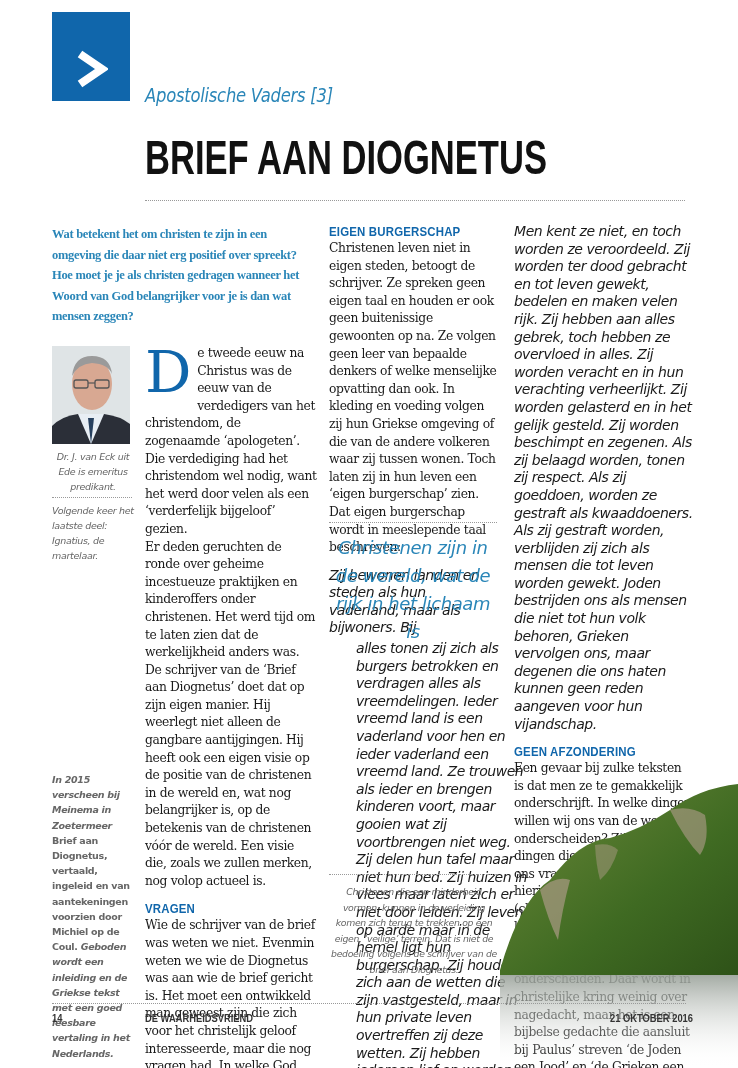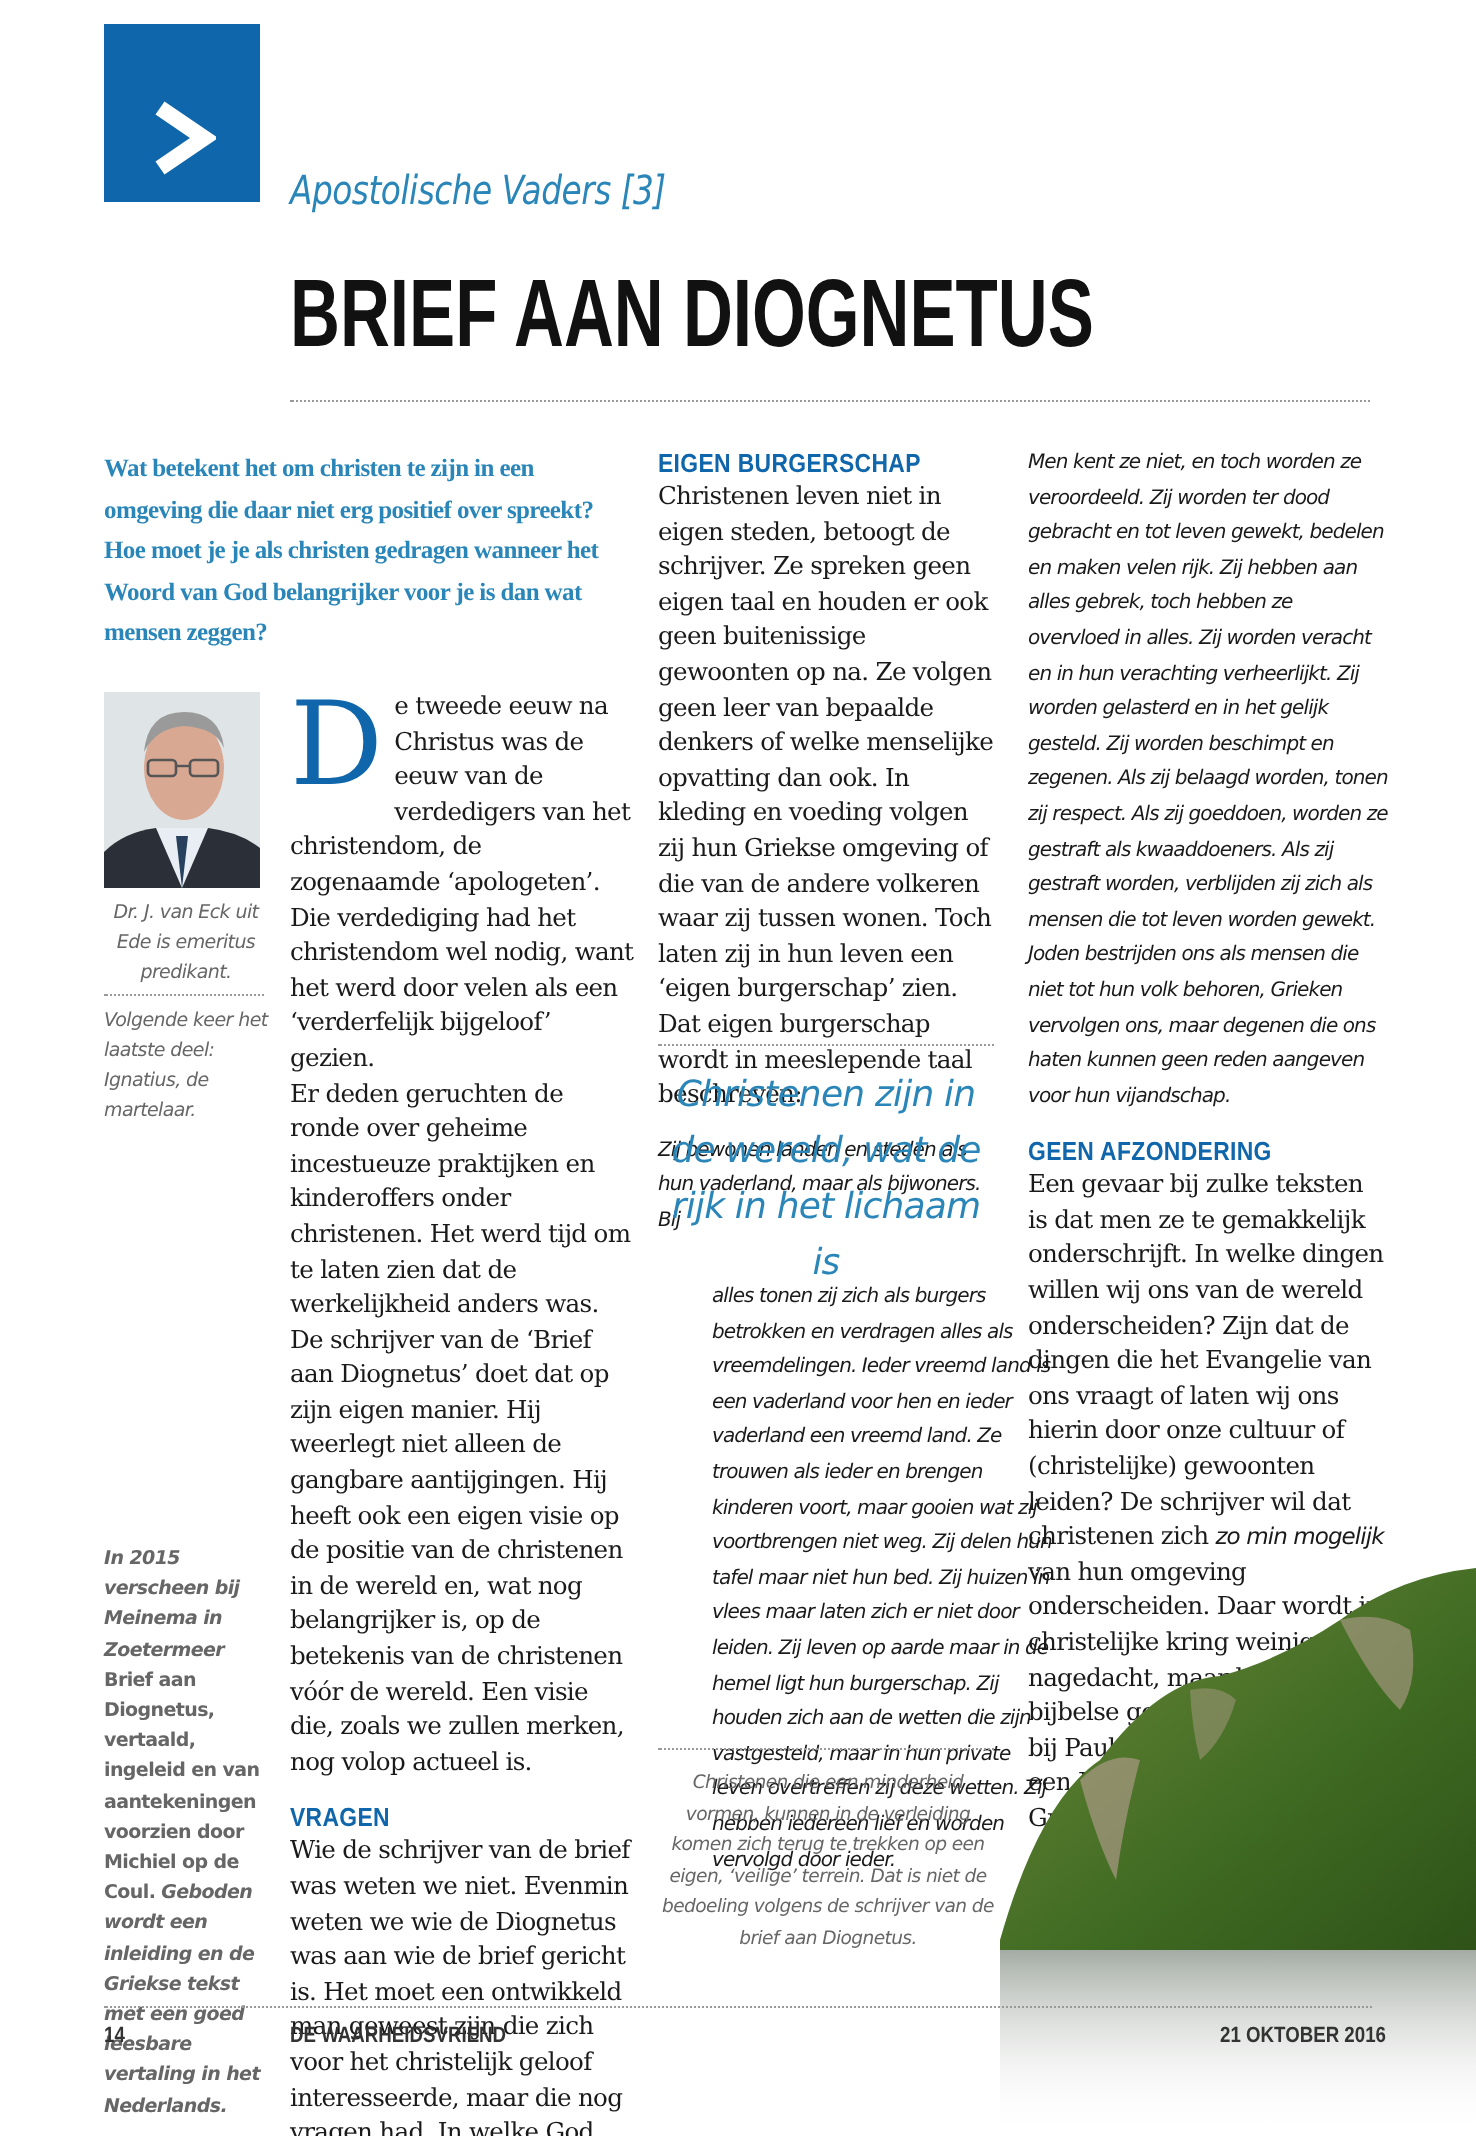--- a/index.html
+++ b/index.html
@@ -9,21 +9,21 @@
   .logo-box svg { position: absolute; left: 22px; top: 38px; }
   .series { left: 145px; top: 83px; font-family: "DejaVu Sans", sans-serif; font-style: italic; font-size: 20px; color: #2a86b8; letter-spacing: -0.3px; transform: scaleX(0.82); transform-origin: left top; }
   .title { left: 145px; top: 134px; font-family: "Liberation Sans", sans-serif; font-weight: bold; font-size: 48px; color: #111; letter-spacing: 0px; transform: scaleX(0.72); transform-origin: left top; line-height: 1; }
   .dotted { border-top: 1px dotted #999; height: 0; }
   .intro { left: 52px; top: 224px; width: 262px; font-family: Liberation Serif, serif; font-weight: bold; font-size: 12.5px; line-height: 20.5px; color: #2a86b8; letter-spacing: -0.3px; }
   .portrait { left: 52px; top: 346px; width: 78px; height: 98px; overflow: hidden; background: #d8dde0; }
   .caption { font-family: "DejaVu Sans", sans-serif; font-style: italic; font-size: 9.5px; line-height: 15px; color: #666; letter-spacing: -0.3px; }
   .col { font-family: "DejaVu Serif", serif; font-size: 12.3px; line-height: 17.6px; color: #1a1a1a; letter-spacing: -0.35px; }
   .col p { margin: 0; }
   .head { font-family: "Liberation Sans", sans-serif; font-weight: bold; font-size: 13px; color: #1066ab; letter-spacing: 0.2px; line-height: 17px; transform: scaleX(0.88); transform-origin: left top; }
-  .quote-it { font-family: "DejaVu Sans", sans-serif; font-style: italic; font-size: 10px; line-height: 17.6px; letter-spacing: -0.45px; color: #1a1a1a; }
+  .quote-it { font-family: "DejaVu Sans", sans-serif; font-style: italic; font-size: 14px; line-height: 17.6px; letter-spacing: -0.45px; color: #1a1a1a; }
   .dropcap { float: left; font-family: "DejaVu Serif", serif; font-size: 58px; line-height: 50px; color: #1066ab; margin: 2px 6px 0 0; height: 52px; }
   .pull { font-family: "DejaVu Sans", sans-serif; font-style: italic; font-size: 18px; line-height: 28px; color: #2a86b8; text-align: center; letter-spacing: -0.4px; }
   .footer { font-family: "Liberation Sans", sans-serif; font-weight: bold; font-size: 11px; color: #333; transform: scaleX(0.85); transform-origin: left top; }
 </style>
 </head>
 <body>
 
 <div class="abs logo-box">
   <svg width="34" height="38" viewBox="0 0 34 38">
     <polyline points="6,4 28,19 6,34" fill="none" stroke="#ffffff" stroke-width="8" stroke-linejoin="miter"></polyline>

